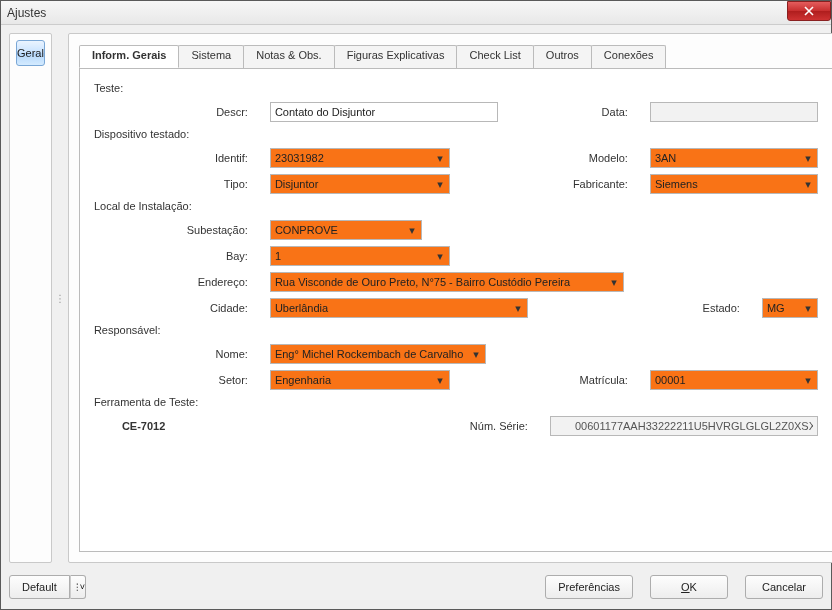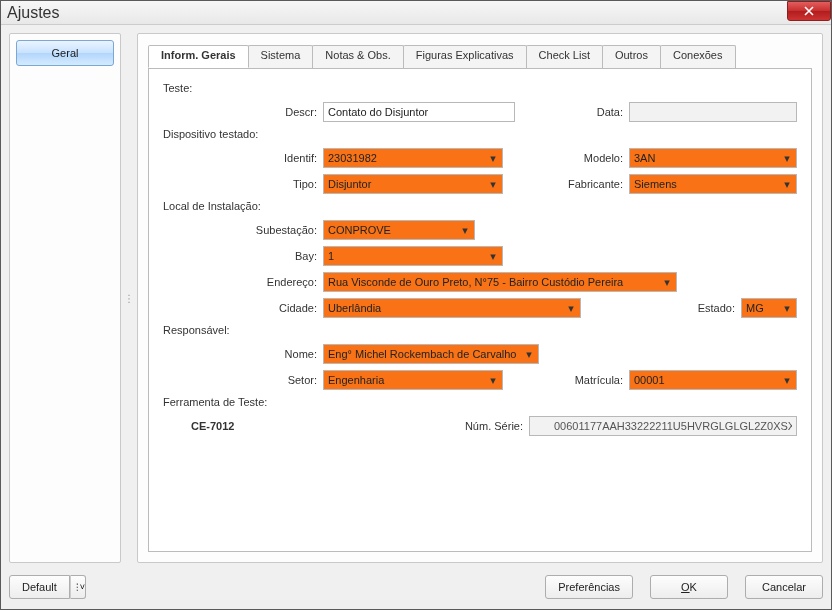--- a/index.html
+++ b/index.html
@@ -22,21 +22,21 @@
     .titlebar {
       height: 24px;
       background: linear-gradient(to bottom, #f7f7f7, #e8e8e8);
       border-bottom: 1px solid #ccc;
       display: flex;
       align-items: center;
       padding: 0 4px;
       position: relative;
     }
     .titlebar-text {
-      font-size: 16px;
+      font-size: 12px;
       color: #333;
       padding-left: 2px;
     }
     .close-btn {
       position: absolute;
       right: 0;
       top: 0;
       width: 44px;
       height: 20px;
       background: linear-gradient(to bottom, #e45d5d, #c83030 48%, #b01e1e 52%, #ce3232);
@@ -124,21 +124,21 @@
     }
     .group-label {
       font-size: 11px;
       color: #333;
       margin: 6px 0 8px 0;
     }
     .row {
       display: flex;
       align-items: center;
       margin-bottom: 6px;
-      gap: 6px;
+      gap: 22px;
     }
     .lbl {
       text-align: right;
       color: #333;
       font-size: 11px;
     }
     .lbl-w1 { width: 148px; }
     .lbl-w2 { width: 86px; }
     input.txt, .combo, input.ro {
       height: 20px;
@@ -239,21 +239,21 @@
         <div class="tab">Check List</div>
         <div class="tab">Outros</div>
         <div class="tab">Conexões</div>
       </div>
 
       <div class="tab-content">
 
         <div class="group-label">Teste:</div>
         <div class="row content-pad">
           <span class="lbl lbl-w1">Descr:</span>
-          <input class="txt" style="width: 192px;" value="Contato do Disjuntor">
+          <input class="txt" style="width: 228px;" value="Contato do Disjuntor">
           <span class="spacer"></span>
           <span class="lbl lbl-w2">Data:</span>
           <input class="ro" style="width: 168px;" readonly="" value="">
         </div>
 
         <div class="group-label">Dispositivo testado:</div>
         <div class="row content-pad">
           <span class="lbl lbl-w1">Identif:</span>
           <div class="combo" style="width:180px">
             <span class="combo-text">23031982</span>

